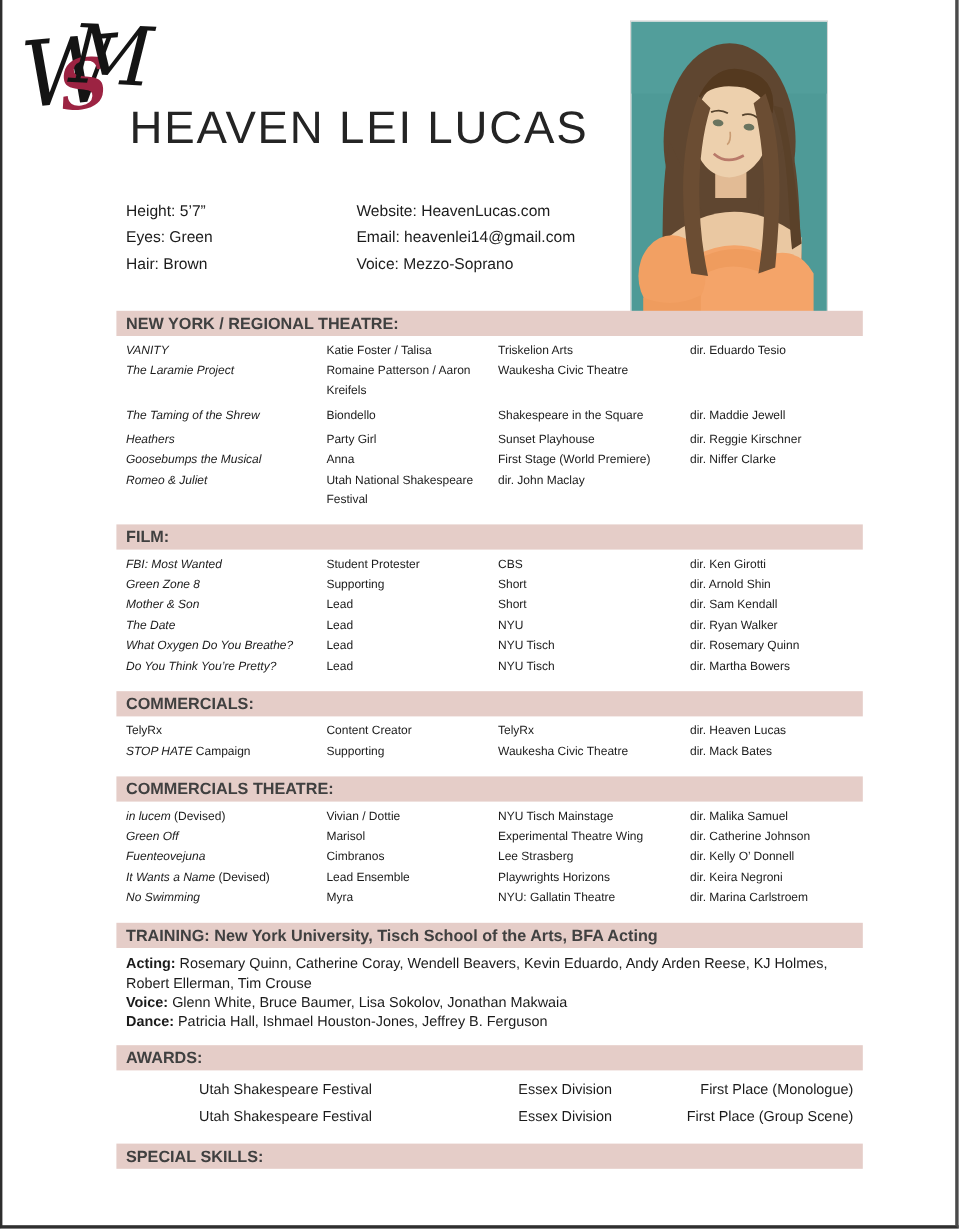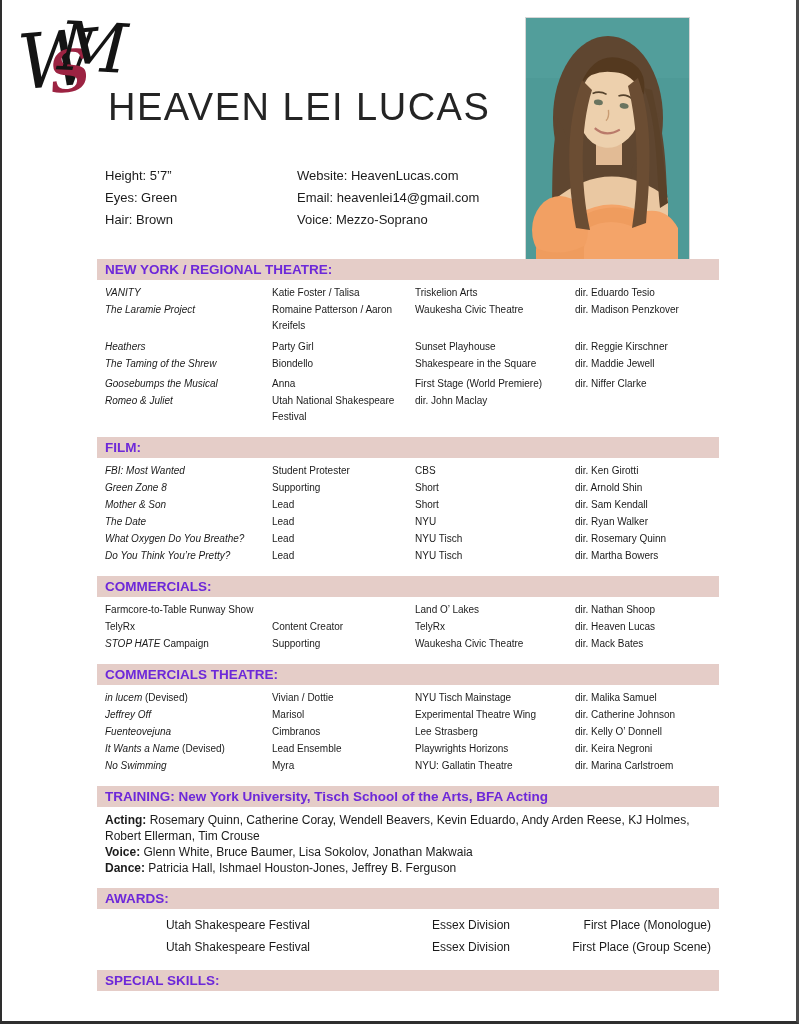--- a/index.html
+++ b/index.html
@@ -20,21 +20,21 @@
   .name { position:absolute; left:106px; top:86px; font-size:38px; font-weight:400;
           letter-spacing:1.5px; color:#242424; white-space:nowrap; }
   .stats { position:absolute; left:103px; top:165px; display:flex; font-size:13px; line-height:22px; }
   .stats-col1 { width:192px; }
   
   .photo { position:absolute; left:523px; top:17px; width:165px; height:251px;
            border:1px solid #d6d6d6; overflow:hidden; }
   
   .content { position:absolute; left:95px; top:259px; width:622px; }
   .sec { margin-bottom:12px; }
-  .bar { background:#e5cdc8; font-weight:bold; font-size:13.5px; color:#6d28d9;
+  .bar { background:#e5cdc8; font-weight:bold; font-size:13.5px; color:#404040;
          padding:3px 4px 3px 8px; }
   .rows { padding:5px 0 0 8px; font-size:10px; line-height:16px; }
   .crow { display:grid; grid-template-columns:167px 143px 160px 144px; margin-bottom:1px; }
   .c { padding-right:10px; }
   .it { font-style:italic; }
   .justify { text-align:justify; }
   .tblock { padding:5px 0 0 8px; font-size:12px; line-height:16px; width:614px; }
   .awrow { display:grid; grid-template-columns:205px 200px auto; padding-left:8px;
            font-size:12px; line-height:22px;text-align:right; }
 </style>
@@ -106,35 +106,34 @@
             <div class="crow">
               <div class="c title"><span class="it">VANITY</span></div>
               <div class="c">Katie Foster / Talisa</div>
               <div class="c">Triskelion Arts</div>
               <div class="c">dir. Eduardo Tesio</div>
             </div>
             <div class="crow" style="margin-bottom: 5px;">
               <div class="c title"><span class="it">The Laramie Project</span></div>
               <div class="c">Romaine Patterson / Aaron Kreifels</div>
               <div class="c">Waukesha Civic Theatre</div>
-              <div class="c">dir. Madison Penzkover</div>
-            </div>
-            <div class="crow">
-              <div class="c title"><span class="it">Heathers</span></div>
-              <div class="c">Party Girl</div>
-              <div class="c">Sunset Playhouse</div>
-              <div class="c">dir. Reggie Kirschner</div>
             </div>
             <div class="crow" style="margin-bottom: 4px;">
               <div class="c title"><span class="it">The Taming of the Shrew</span></div>
               <div class="c">Biondello</div>
               <div class="c">Shakespeare in the Square</div>
               <div class="c">dir. Maddie Jewell</div>
             </div>
             <div class="crow">
+              <div class="c title"><span class="it">Heathers</span></div>
+              <div class="c">Party Girl</div>
+              <div class="c">Sunset Playhouse</div>
+              <div class="c">dir. Reggie Kirschner</div>
+            </div>
+            <div class="crow">
               <div class="c title"><span class="it">Goosebumps the Musical</span></div>
               <div class="c">Anna</div>
               <div class="c">First Stage (World Premiere)</div>
               <div class="c">dir. Niffer Clarke</div>
             </div>
             <div class="crow">
               <div class="c title"><span class="it">Romeo &amp; Juliet</span></div>
               <div class="c">Utah National Shakespeare Festival</div>
               <div class="c">dir. John Maclay</div>
             </div>
@@ -178,26 +177,20 @@
               <div class="c">Lead</div>
               <div class="c">NYU Tisch</div>
               <div class="c">dir. Martha Bowers</div>
             </div>
           </div>
         </div>
         <div class="sec">
           <div class="bar">COMMERCIALS:</div>
           <div class="rows">
             <div class="crow">
-              <div class="c title justify"><span>Farmcore-to-Table Runway Show</span></div>
-              <div class="c"></div>
-              <div class="c">Land O’ Lakes</div>
-              <div class="c">dir. Nathan Shoop</div>
-            </div>
-            <div class="crow">
               <div class="c title"><span>TelyRx</span></div>
               <div class="c">Content Creator</div>
               <div class="c">TelyRx</div>
               <div class="c">dir. Heaven Lucas</div>
             </div>
             <div class="crow">
               <div class="c title"><span class="it">STOP HATE</span><span> Campaign</span></div>
               <div class="c">Supporting</div>
               <div class="c">Waukesha Civic Theatre</div>
               <div class="c">dir. Mack Bates</div>
@@ -207,21 +200,21 @@
         <div class="sec">
           <div class="bar">COMMERCIALS THEATRE:</div>
           <div class="rows">
             <div class="crow">
               <div class="c title"><span class="it">in lucem</span><span> (Devised)</span></div>
               <div class="c">Vivian / Dottie</div>
               <div class="c">NYU Tisch Mainstage</div>
               <div class="c">dir. Malika Samuel</div>
             </div>
             <div class="crow">
-              <div class="c title"><span class="it">Jeffrey Off</span></div>
+              <div class="c title"><span class="it">Green Off</span></div>
               <div class="c">Marisol</div>
               <div class="c">Experimental Theatre Wing</div>
               <div class="c">dir. Catherine Johnson</div>
             </div>
             <div class="crow">
               <div class="c title"><span class="it">Fuenteovejuna</span></div>
               <div class="c">Cimbranos</div>
               <div class="c">Lee Strasberg</div>
               <div class="c">dir. Kelly O’ Donnell</div>
             </div>

